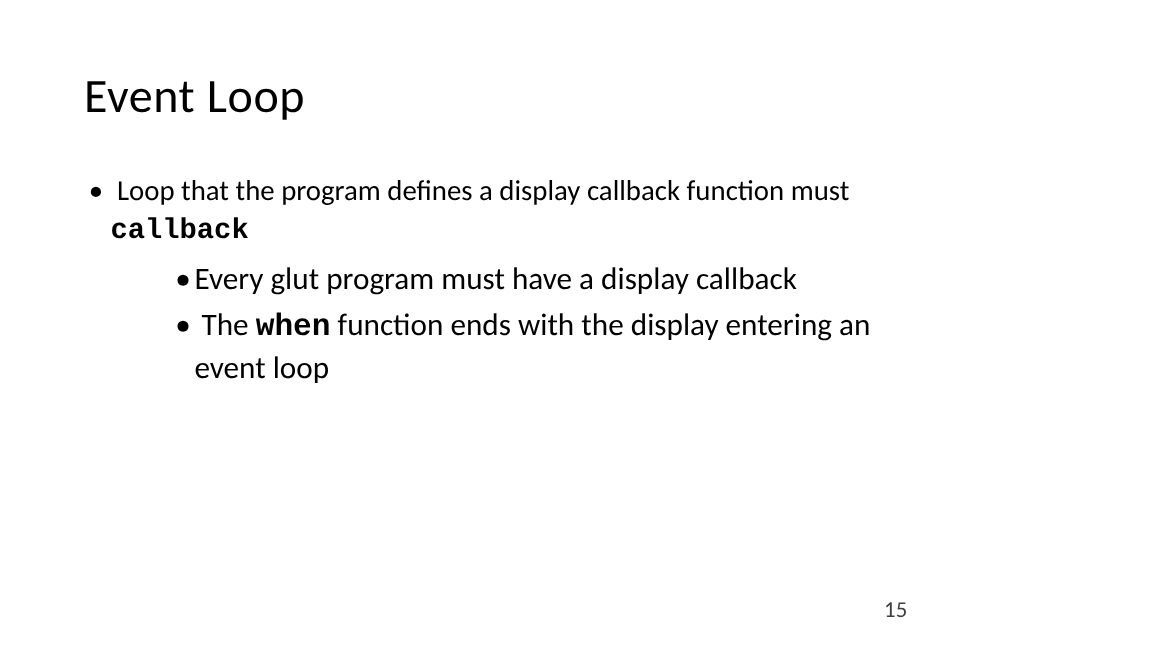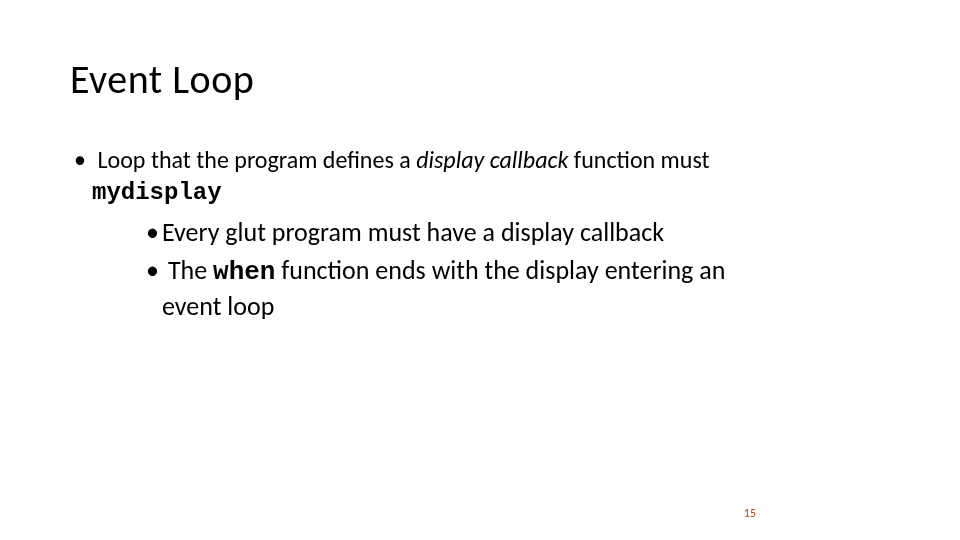--- a/index.html
+++ b/index.html
@@ -56,39 +56,39 @@
     padding-left: 20px;
     text-indent: -16px;
     margin-bottom: 4px;
   }
   ul.sub > li::before {
     content: "•";
     display: inline-block;
     width: 16px;
     text-indent: 0;
   }
-  .italic { font-style: italic; }
+  .italic { }
   .mono { font-family: "Courier New", Courier, monospace; font-weight: bold; }
   .page-number {
     position: absolute;
     right: 40px;
     bottom: 20px;
-    font-size: 12px;
-    color: #c2410c;
+    font-size: 19px;
+    color: #404040;
   }
 </style>
 </head>
 <body>
 
 <div class="slide">
   <h1 class="title">Event Loop</h1>
 
   <ul class="top">
     <li>
-      <span>Loop that the program defines a </span><span class="italic">display callback</span><span> function must </span><span class="mono">mydisplay</span>
+      <span>Loop that the program defines a </span><span class="italic">display callback</span><span> function must </span><span class="mono">callback</span>
       <ul class="sub">
         <li>Every glut program must have a display callback</li>
         <li>
           <span>The </span><span class="mono">when</span><span> function ends with the display entering an event loop</span>
         </li>
       </ul>
     </li>
   </ul>
 
   <div class="page-number">15</div>

